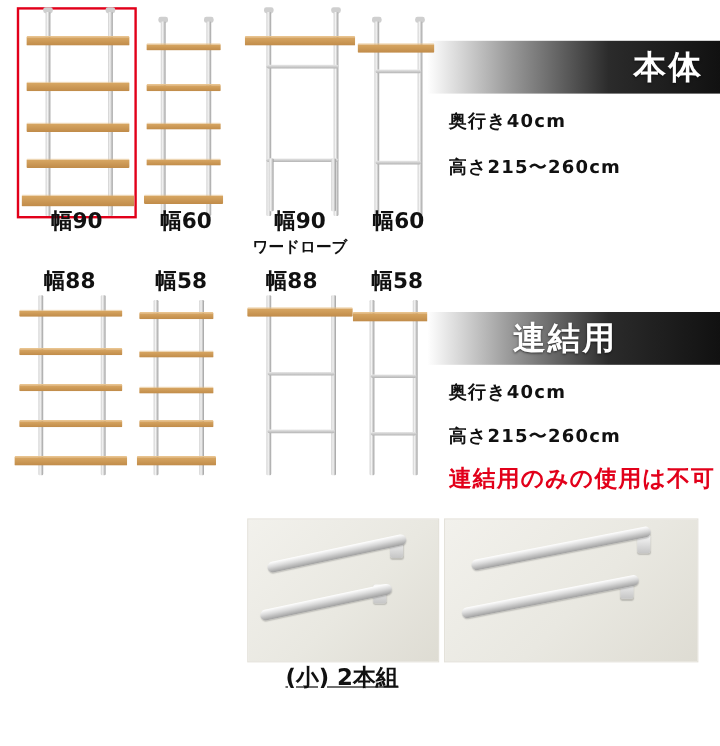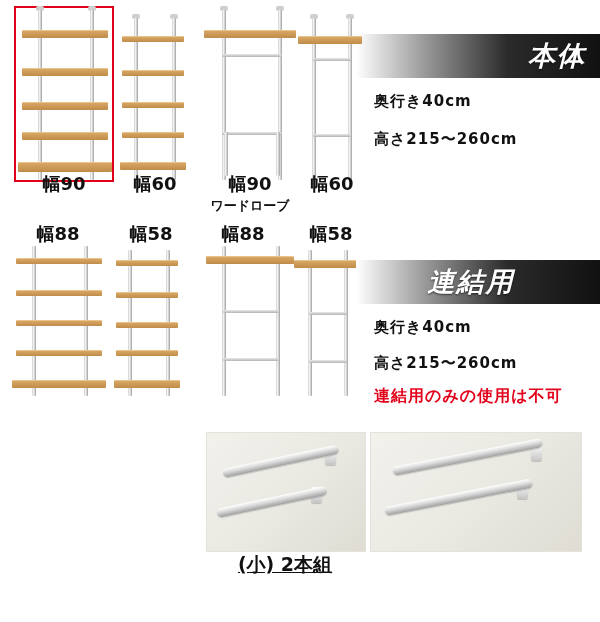--- a/index.html
+++ b/index.html
@@ -33,32 +33,31 @@
     position:absolute;
     background:linear-gradient(to right,#ffffff 0%,#9a9a9a 28%,#2b2b2b 62%,#111111 100%);
     display:flex;align-items:center;justify-content:flex-end;
     box-sizing:border-box;
     padding-right:14px;
   }
   .banner span{
     color:#fff;font-weight:bold;letter-spacing:2px;
     font-family:"DejaVu Sans", sans-serif;
     text-shadow:0 1px 2px rgba(0,0,0,.6);
-    font-style:italic;
   }
 
   .spec{
     position:absolute;
     font-family:"DejaVu Sans", sans-serif;
     font-weight:bold;
     font-size:15px;
     color:#111;
     letter-spacing:1px;
   }
-  .spec.warn{color:#e2001a;font-size:16px;}
+  .spec.warn{color:#e2001a;font-size:19px;}
 
   
   .hanger-title{
     position:absolute;
     font-family:"DejaVu Sans", sans-serif;
     font-weight:bold;
     color:#111;
     line-height:1.15;
     letter-spacing:1px;
   }

